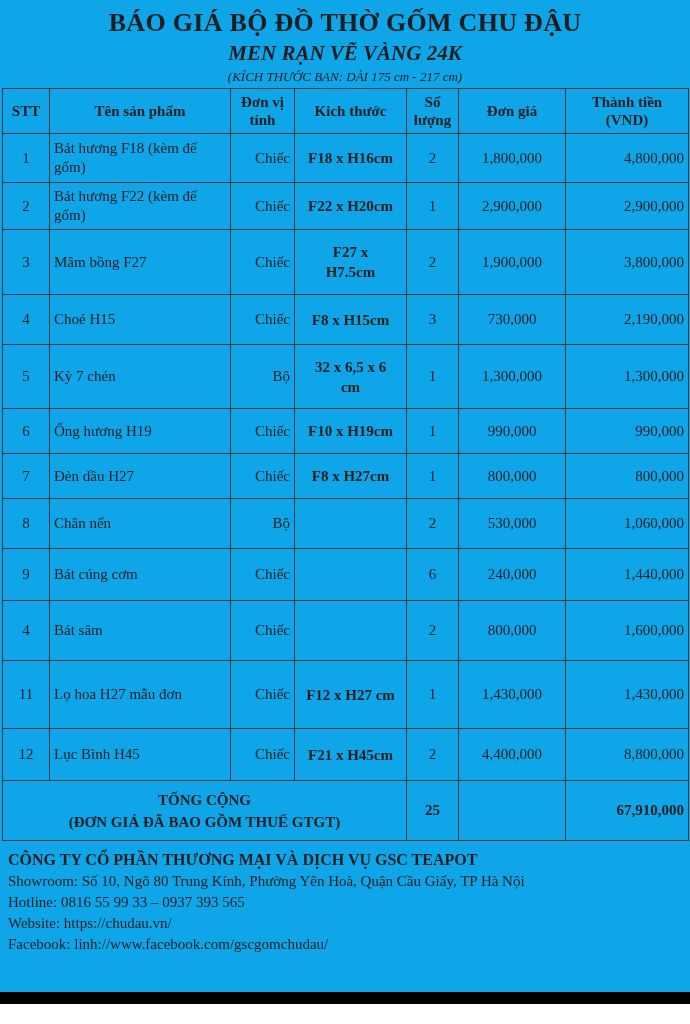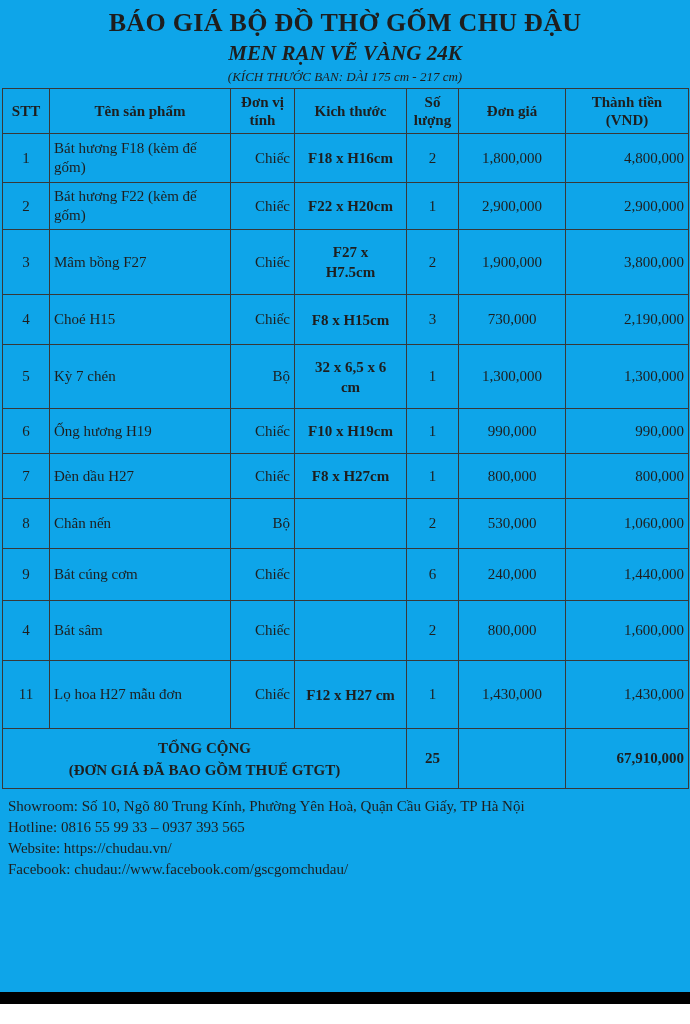--- a/index.html
+++ b/index.html
@@ -212,36 +212,46 @@
     </tr>
         <tr>
       <td class="c-stt">11</td>
       <td class="c-name">Lọ hoa H27 mẫu đơn</td>
       <td class="c-unit">Chiếc</td>
       <td class="c-size">F12 x H27 cm</td>
       <td class="c-qty">1</td>
       <td class="c-price">1,430,000</td>
       <td class="c-total">1,430,000</td>
     </tr>
+        <tr>
+      <td class="c-stt">12</td>
+      <td class="c-name">Lục Bình H45</td>
+      <td class="c-unit">Chiếc</td>
+      <td class="c-size">F21 x H45cm</td>
+      <td class="c-qty">2</td>
+      <td class="c-price">4,400,000</td>
+      <td class="c-total">8,800,000</td>
+    </tr>
       </tbody>
     <tfoot>
       <tr class="total-row">
         <td colspan="4" class="total-label-cell">
           <div>TỔNG CỘNG</div>
           <div>(ĐƠN GIÁ ĐÃ BAO GỒM THUẾ GTGT)</div>
         </td>
         <td class="total-qty">25</td>
         <td class="total-empty"></td>
         <td class="total-amount">67,910,000</td>
       </tr>
     </tfoot>
   </table>
 
   <div class="doc-footer">
+    <div class="company-name">CÔNG TY CỔ PHẦN THƯƠNG MẠI VÀ DỊCH VỤ GSC TEAPOT</div>
     <div class="footer-line">Showroom: Số 10, Ngõ 80 Trung Kính, Phường Yên Hoà, Quận Cầu Giấy, TP Hà Nội</div>
     <div class="footer-line">Hotline: 0816 55 99 33 – 0937 393 565</div>
     <div class="footer-line">Website: https://chudau.vn/</div>
-    <div class="footer-line">Facebook: chudau://www.facebook.com/gscgomchudau/</div>
+    <div class="footer-line">Facebook: linh://www.facebook.com/gscgomchudau/</div>
   </div>
 
   <div class="bottom-bar"></div>
 
 </div>
 
 </body></html>

